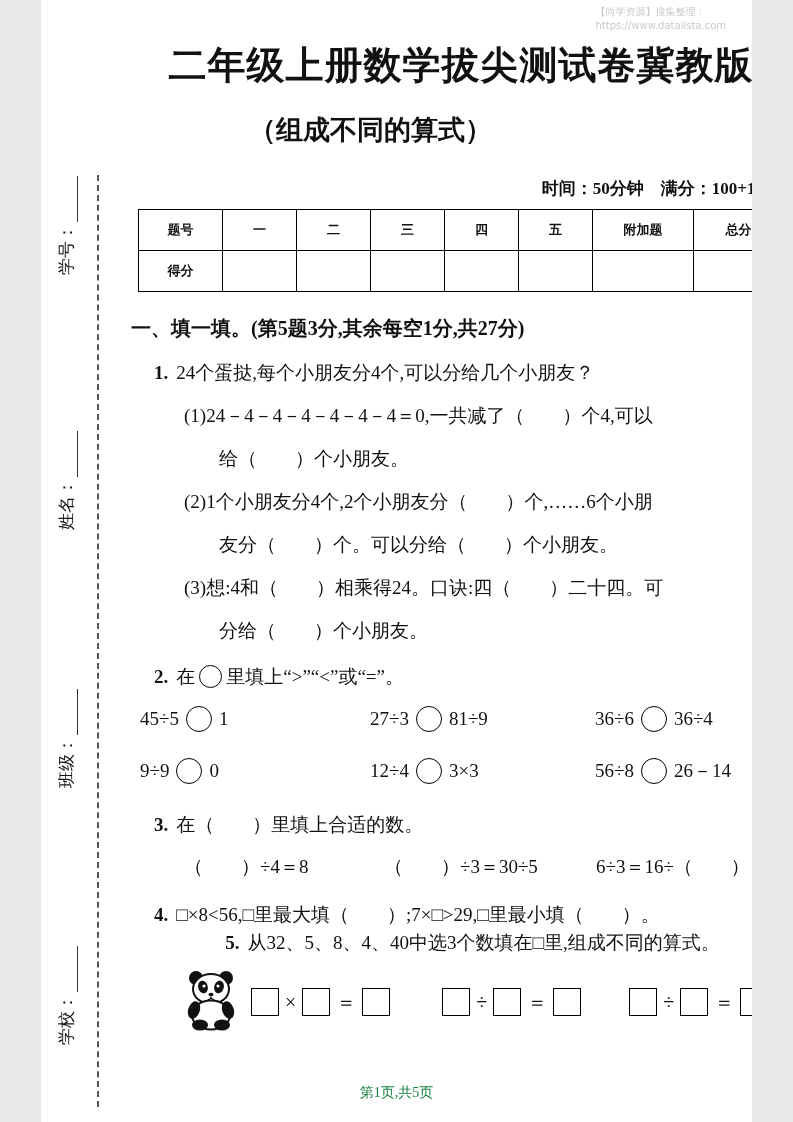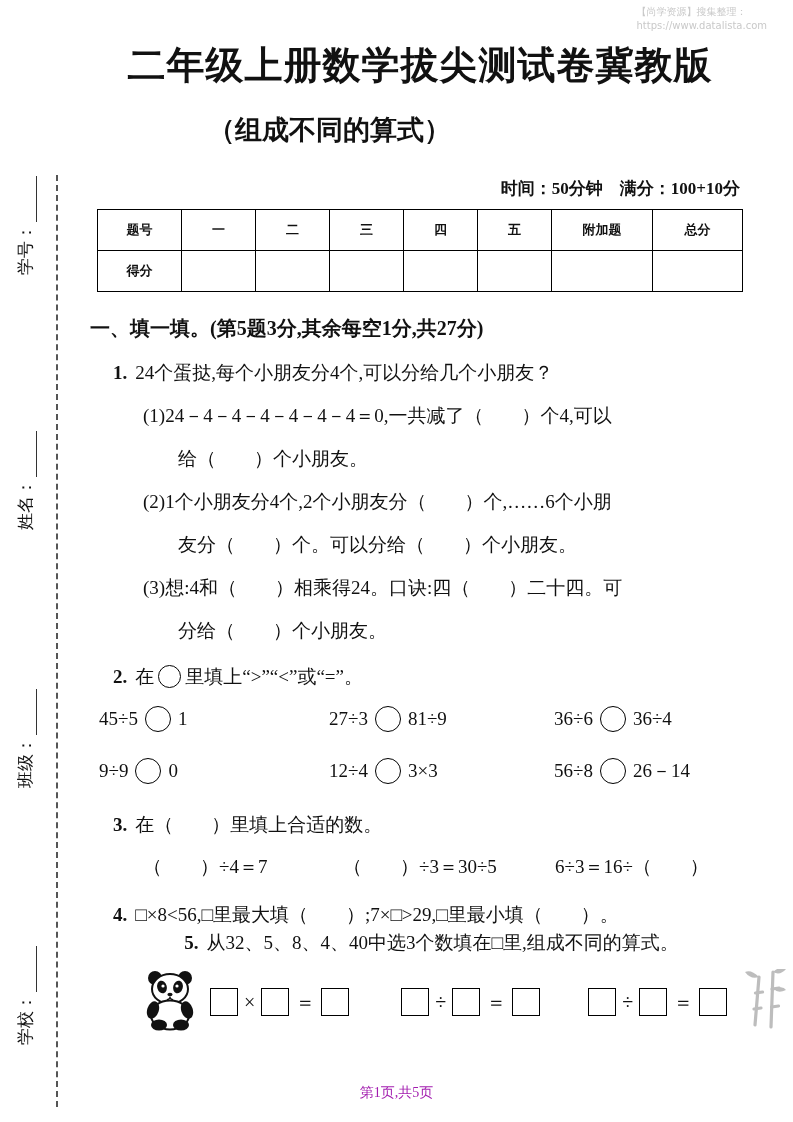--- a/index.html
+++ b/index.html
@@ -1,17 +1,17 @@
 <!DOCTYPE html>
 <html><head>
 <meta charset="utf-8">
 <style>
   html,body{margin:0;padding:0;background:#e8e8e8;}
   .page{
-    position:relative;width:793px;height:1122px;background:#ffffff;
+    position:relative;width:711px;height:1122px;background:#ffffff;
     margin:0 auto;overflow:hidden;
     font-family:"Liberation Serif","DejaVu Serif",serif;color:#111;
   }
   
   .watermark{position:absolute;top:5px;right:26px;font-size:10px;line-height:14px;
     color:#c9c9c9;font-family:"DejaVu Sans","Liberation Sans",sans-serif;text-align:left;}
   
   .side-item{position:absolute;left:14px;transform:rotate(-90deg);transform-origin:0 0;
     white-space:nowrap;font-size:17px;display:flex;align-items:flex-end;}
   .side-blank{display:inline-block;width:46px;height:15px;border-bottom:1.6px solid #333;margin-left:2px;}
@@ -46,21 +46,21 @@
   .q5line{margin-top:0;text-align:center;}
   .eq-row{display:flex;align-items:center;margin-top:12px;margin-left:50px;}
   .bbox{display:inline-block;width:26px;height:26px;border:1.8px solid #000;background:#fff;vertical-align:middle;}
   .eq-group{display:flex;align-items:center;font-size:20px;}
   .eq-group .op{margin:0 6px;}
   .eq-group .eqs{margin:0 6px;}
   .g1{margin-left:10px;}
   .g2{margin-left:52px;}
   .g3{margin-left:48px;}
   .bamboo{margin-left:16px;}
-  .footer{position:absolute;bottom:20px;left:0;width:100%;text-align:center;font-size:14px;color:#a21caf;}
+  .footer{position:absolute;bottom:20px;left:0;width:100%;text-align:center;font-size:14px;color:#15803d;}
 </style>
 </head>
 <body>
 
 <div class="page">
 
   <div class="watermark">
     <div>【尚学资源】搜集整理：</div>
     <div>https://www.datalista.com</div>
   </div>
@@ -171,21 +171,21 @@
         <span>56÷8</span>
           <span class="circle"></span>
           <span>26－14</span>
       </div>
     </div>
 
     <div class="qline q3title">
       <span class="qnum">3.</span><span>在（　　）里填上合适的数。</span>
     </div>
     <div class="q3row">
-      <div class="q3item c1">（　　）÷4＝7</div>
+      <div class="q3item c1">（　　）÷4＝8</div>
       <div class="q3item c2">（　　）÷3＝30÷5</div>
       <div class="q3item">6÷3＝16÷（　　）</div>
     </div>
 
     <div class="qline q4line">
       <span class="qnum">4.</span><span>□×8&lt;56,□里最大填（　　）;7×□&gt;29,□里最小填（　　）。</span>
     </div>
 
     <div class="qline q5line">
       <span class="qnum">5.</span><span>从32、5、8、4、40中选3个数填在□里,组成不同的算式。</span>

